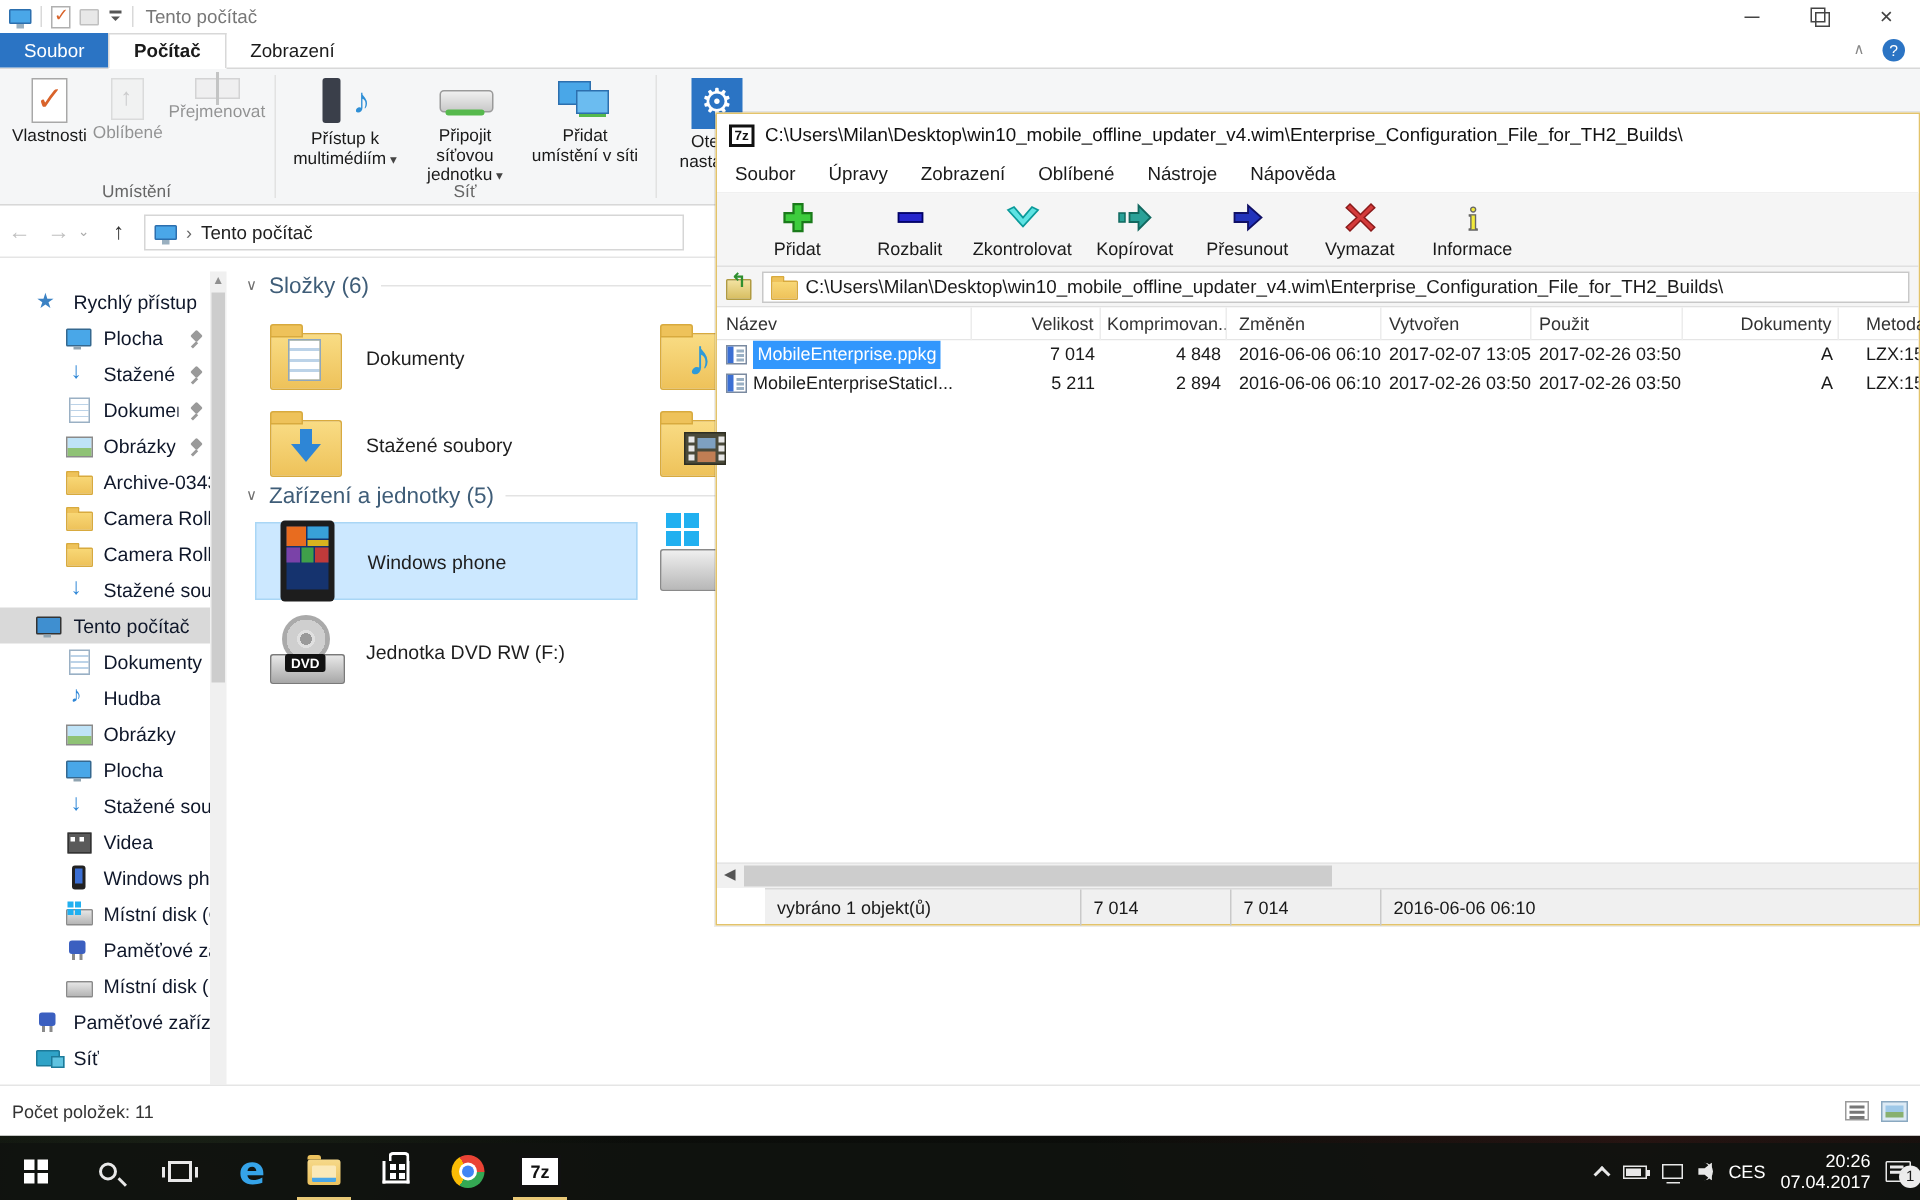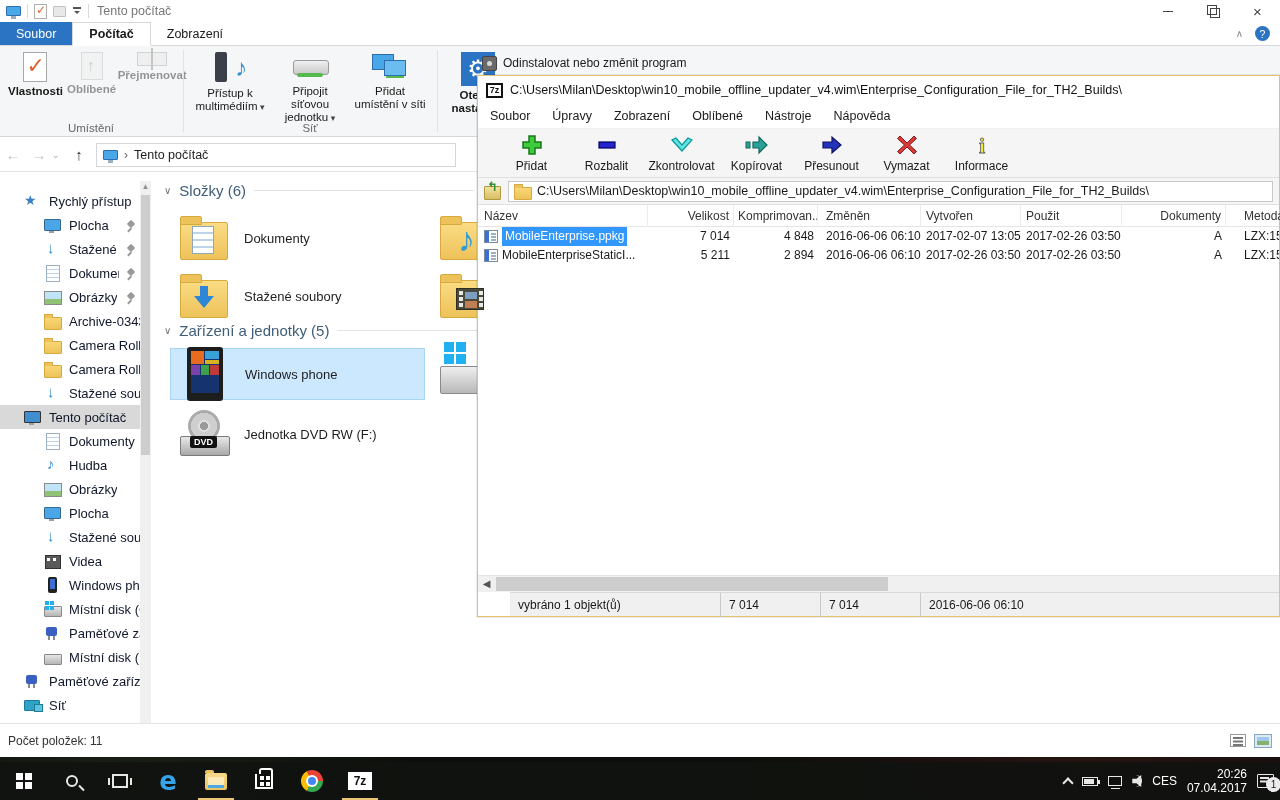--- a/index.html
+++ b/index.html
@@ -39,21 +39,21 @@
   .ribbonright{margin-left:auto;display:flex;align-items:center;gap:12px;padding-right:10px;}
   .chev-up{color:#888;font-size:10px;}
   .helpdot{width:15px;height:15px;border-radius:50%;background:#2b74c4;color:#fff;font-size:10.5px;display:flex;align-items:center;justify-content:center;}
   
   .ribbon{position:absolute;left:0;top:46px;right:0;height:91px;background:#f5f6f7;border-bottom:1px solid #d8d8d8;}
   .rgroup{position:absolute;top:0;height:90px;}
   .rgsep{position:absolute;top:4px;height:82px;width:1px;background:#e2e2e2;}
   .rglabel{position:absolute;bottom:2px;left:0;right:0;text-align:center;color:#666;font-size:11.5px;}
   .rbtns{display:flex;gap:4px;padding:6px 8px 0 8px;}
   .rbtn{width:78px;display:flex;flex-direction:column;align-items:center;gap:3px;}
-  .rbtn-sm{width:64px;font-weight:bold;}
+  .rbtn-sm{width:64px;}
   .rbtn .rlabel{text-align:center;font-size:11.5px;line-height:13px;color:#1a1a1a;}
   .dis-true{opacity:.45;filter:grayscale(1);}
   .dd-true .rlabel::after{content:" ▾";font-size:9px;color:#444;}
   .ric{height:34px;display:flex;align-items:center;justify-content:center;}
   .ric-properties{width:24px;height:30px;background:#fff;border:1px solid #a8a8a8;position:relative;}
   .ric-properties::after{content:"✓";position:absolute;left:2px;top:0;color:#d9632a;font-size:22px;font-weight:bold;}
   .ric-open{width:22px;height:28px;background:#eee;border:1px solid #bbb;position:relative;}
   .ric-open::after{content:"↑";position:absolute;left:5px;top:4px;color:#999;font-size:16px;font-weight:bold;}
   .ric-rename{width:30px;height:14px;border:1px solid #aaa;background:#e8e8e8;position:relative;}
   .ric-rename::after{content:"";position:absolute;left:13px;top:-5px;width:2px;height:22px;background:#888;}
@@ -315,24 +315,20 @@
       <div class="rgsep" style="left:437px;"></div>
       <div class="rgroup" style="left:438px;width:80px;">
         <div class="rbtns">
 
             <div class="rbtn rbtn-sm">
               <span class="ric ric-settings"></span>
               <span class="rlabel">Otevřít nastavení</span>
             </div>
           </div>
       </div>
-      <div class="uninstall-chip">
-        <span class="uninstall-ic"></span>
-        <span>Odinstalovat nebo změnit program</span>
-      </div>
     </div>
 
     <div class="navrow">
       <span class="nav-arrow">←</span>
       <span class="nav-arrow">→</span>
       <span class="nav-dd">⌄</span>
       <span class="nav-arrow nav-up">↑</span>
       <div class="addrbox">
         <span class="mini-monitor"></span>
         <span class="addr-sep">›</span>

